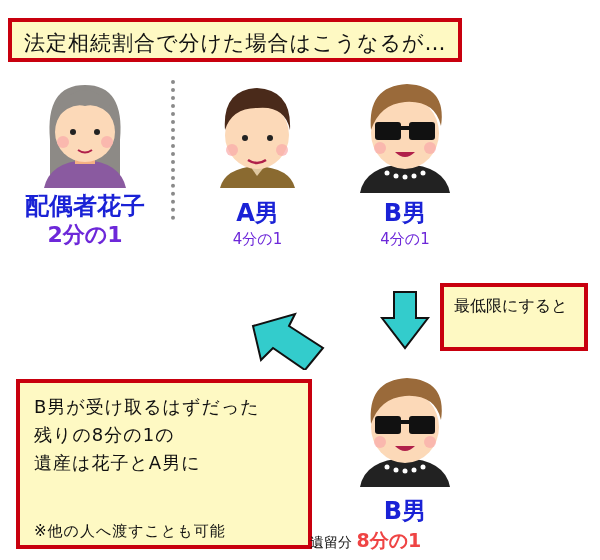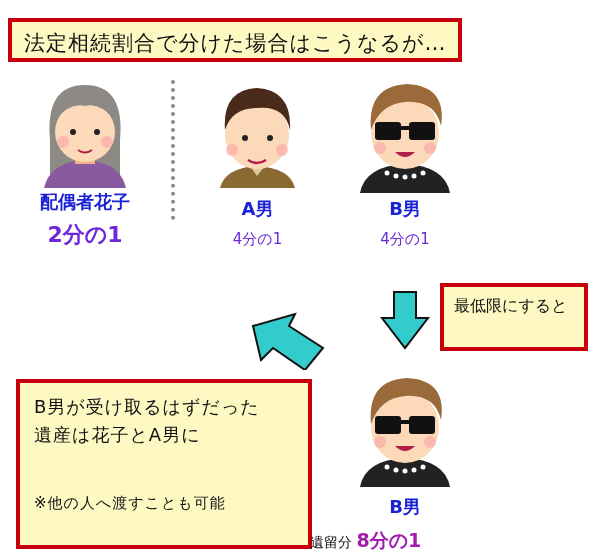--- a/index.html
+++ b/index.html
@@ -5,32 +5,32 @@
   * { box-sizing: border-box; margin: 0; padding: 0; }
   body {
     width: 600px; height: 560px; background: #ffffff; position: relative; overflow: hidden;
     font-family: "DejaVu Sans", sans-serif;
   }
   .abs { position: absolute; }
   .redbox { border: 4px solid #c8000e; background: #fef9c3; }
   .title-box { left: 8px; top: 18px; width: 454px; height: 44px; }
   .title-text { position: absolute; left: 12px; top: 7px; font-size: 21px; color: #111; letter-spacing: 1px; white-space: nowrap; }
   .divider { left: 171px; top: 80px; width: 0; height: 140px; border-left: 4px dotted #8a8a8a; }
-  .name { font-weight: bold; color: #1a22d6; text-align: center; font-size: 18px; }
+  .name { font-weight: bold; color: #1a22d6; text-align: center; font-size: 24px; }
   .share { color: #6d28d9; text-align: center; }
   .share.big { font-size: 22px; font-weight: bold; }
   .share.small { font-size: 15px; }
   .note-box { left: 440px; top: 283px; width: 148px; height: 68px; }
   .note-text { position: absolute; left: 10px; top: 7px; font-size: 16px; line-height: 24px; color: #111; white-space: nowrap; }
   .result-box { left: 16px; top: 379px; width: 296px; height: 170px; }
   .result-text { position: absolute; left: 14px; top: 10px; color: #111; white-space: nowrap; }
   .result-text .l { font-size: 18px; line-height: 28px; letter-spacing: 1px; }
   .result-text .s { font-size: 15px; line-height: 26px; letter-spacing: 1px; margin-top: 41px; }
   .remain { left: 310px; top: 528px; font-size: 14px; color: #111; white-space: nowrap; }
-  .remain .val { color: #a21caf; font-size: 19px; font-weight: bold; }
+  .remain .val { color: #ef4444; font-size: 19px; font-weight: bold; }
 </style>
 </head>
 <body>
 
 <div class="abs redbox title-box">
   <span class="title-text">法定相続割合で分けた場合はこうなるが…</span>
 </div>
 
 <div class="abs" style="left:30px;top:80px;width:110px;height:108px;">
   <svg width="110" height="108" viewBox="0 0 110 108">
@@ -103,20 +103,21 @@
 
 <div class="abs redbox note-box">
   <div class="note-text">
     <div>最低限にすると</div>
   </div>
 </div>
 
 <div class="abs redbox result-box">
   <div class="result-text">
     <div class="l">B男が受け取るはずだった</div>
+    <div class="l">残りの8分の1の</div>
     <div class="l">遺産は花子とA男に</div>
     <div class="s">※他の人へ渡すことも可能</div>
   </div>
 </div>
 
 <div class="abs" style="left:355px;top:372px;width:100px;height:115px;">
   <svg width="100" height="115" viewBox="0 0 100 115">
     <path d="M5 115 Q10 88 50 86 Q90 88 95 115 Z" fill="#222"></path>
     <ellipse cx="50" cy="55" rx="34" ry="36" fill="#fcd9b8"></ellipse>
     <path d="M16 52 Q12 8 52 6 Q92 8 86 48 Q80 22 50 24 Q25 26 16 52Z" fill="#9a6a3a"></path>

